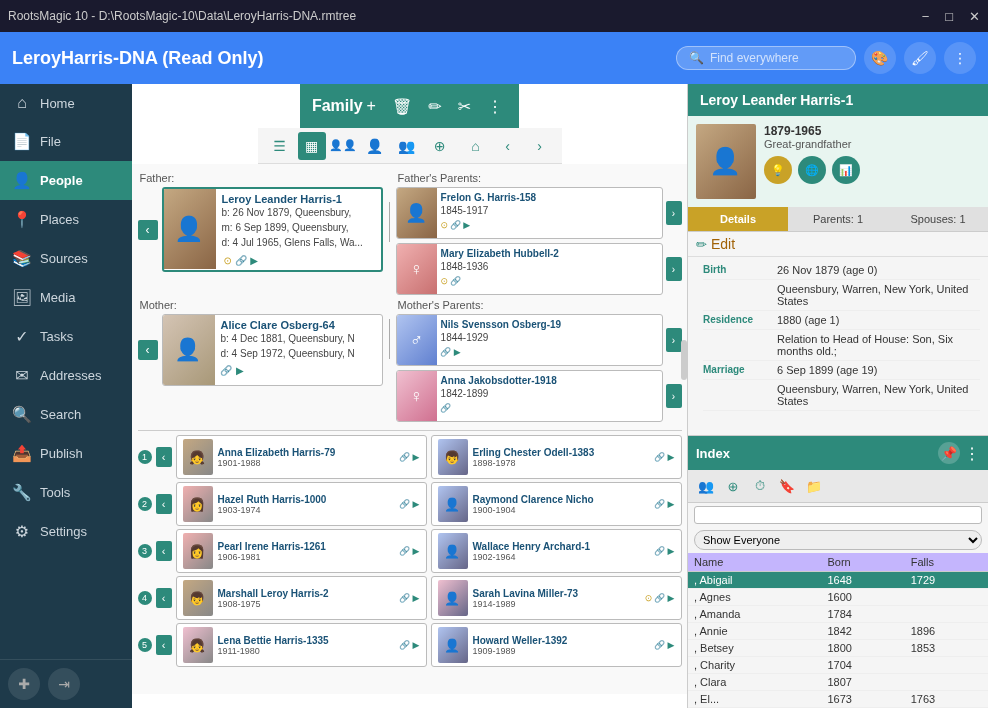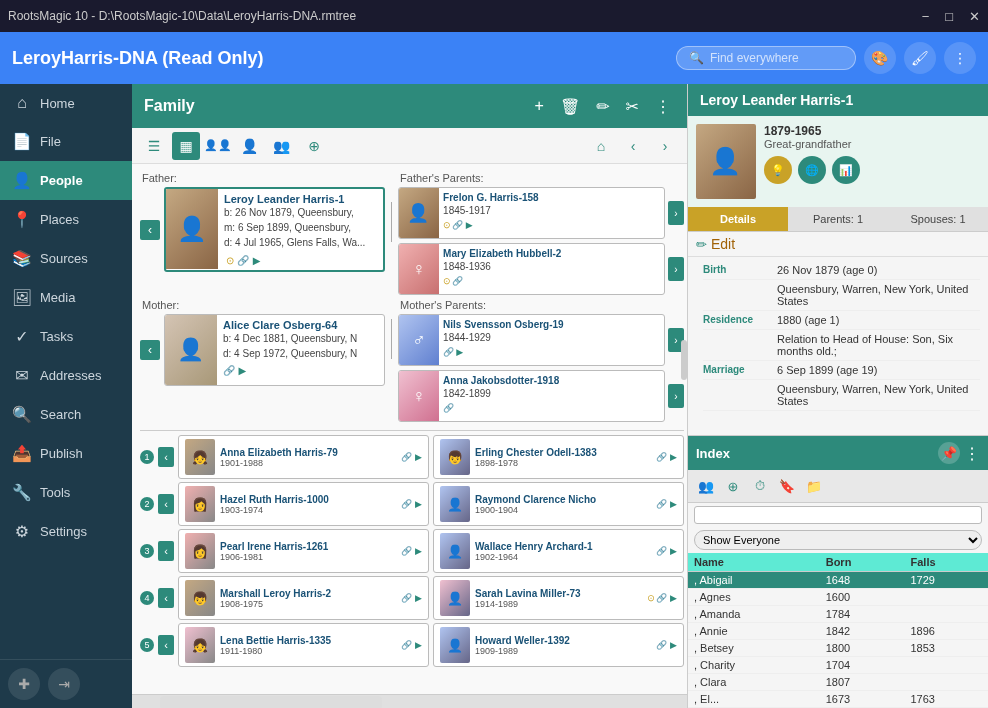--- a/index.html
+++ b/index.html
@@ -95,21 +95,21 @@
       border-radius: 50%;
       background: rgba(255,255,255,0.1);
       display: flex; align-items: center; justify-content: center;
       cursor: pointer; color: #aaa; font-size: 14px;
     }
 
     
     #content { flex: 1; display: flex; overflow: hidden; }
 
     
-    #family-panel { flex: 1; background: #fff; display: flex; flex-direction: column; border-right: 1px solid #ccc; overflow: hidden; }
+    #family-panel { flex: 1; background: #fff; display: flex; flex-direction: column; border-right: 1px solid #ccc; overflow: hidden; align-items: center; }
 
     
     #family-header {
       height: 44px;
       background: #2d8a7b;
       display: flex;
       align-items: center;
       padding: 0 12px;
       color: white;
       justify-content: space-between;
@@ -218,21 +218,21 @@
     #index-header { background: #2d8a7b; color: white; padding: 6px 8px; display: flex; align-items: center; justify-content: space-between; }
     #index-header .idx-title { font-size: 13px; font-weight: 600; }
     #index-toolbar { display: flex; align-items: center; gap: 3px; padding: 4px 6px; background: #e8e8e8; border-bottom: 1px solid #ccc; }
     .idx-tb-icon { width: 24px; height: 24px; display: flex; align-items: center; justify-content: center; cursor: pointer; font-size: 13px; color: #2d8a7b; }
     #index-search { padding: 3px 6px; }
     #index-search input { width: 100%; border: 1px solid #bbb; border-radius: 3px; padding: 2px 6px; font-size: 11px; }
     #index-filter { padding: 3px 6px; }
     #index-filter select { width: 100%; border: 1px solid #bbb; border-radius: 10px; padding: 2px 4px; font-size: 11px; }
     #index-table { overflow-y: auto; max-height: 220px; }
     #index-table table { width: 100%; border-collapse: collapse; font-size: 11px; }
-    #index-table th { background: #5eead4; padding: 3px 6px; text-align: left; font-weight: 700; color: #333; border-bottom: 1px solid #ccc; position: sticky; top: 0; }
+    #index-table th { background: #c4b5fd; padding: 3px 6px; text-align: left; font-weight: 400; color: #333; border-bottom: 1px solid #ccc; position: sticky; top: 0; }
     #index-table td { padding: 2px 6px; border-bottom: 1px solid #eee; color: #333; }
 
     
     .photo-sepia { background: linear-gradient(135deg, #c4a882, #a8835a); }
     .photo-female-placeholder { background: #f0b0b0; display: flex; align-items: center; justify-content: center; color: #c87070; font-size: 22px; }
     .photo-male-placeholder { background: #b0c4f0; display: flex; align-items: center; justify-content: center; color: #5070c8; font-size: 22px; }
 
     
     ::-webkit-scrollbar { width: 8px; height: 8px; }
     ::-webkit-scrollbar-track { background: #f0f0f0; }

